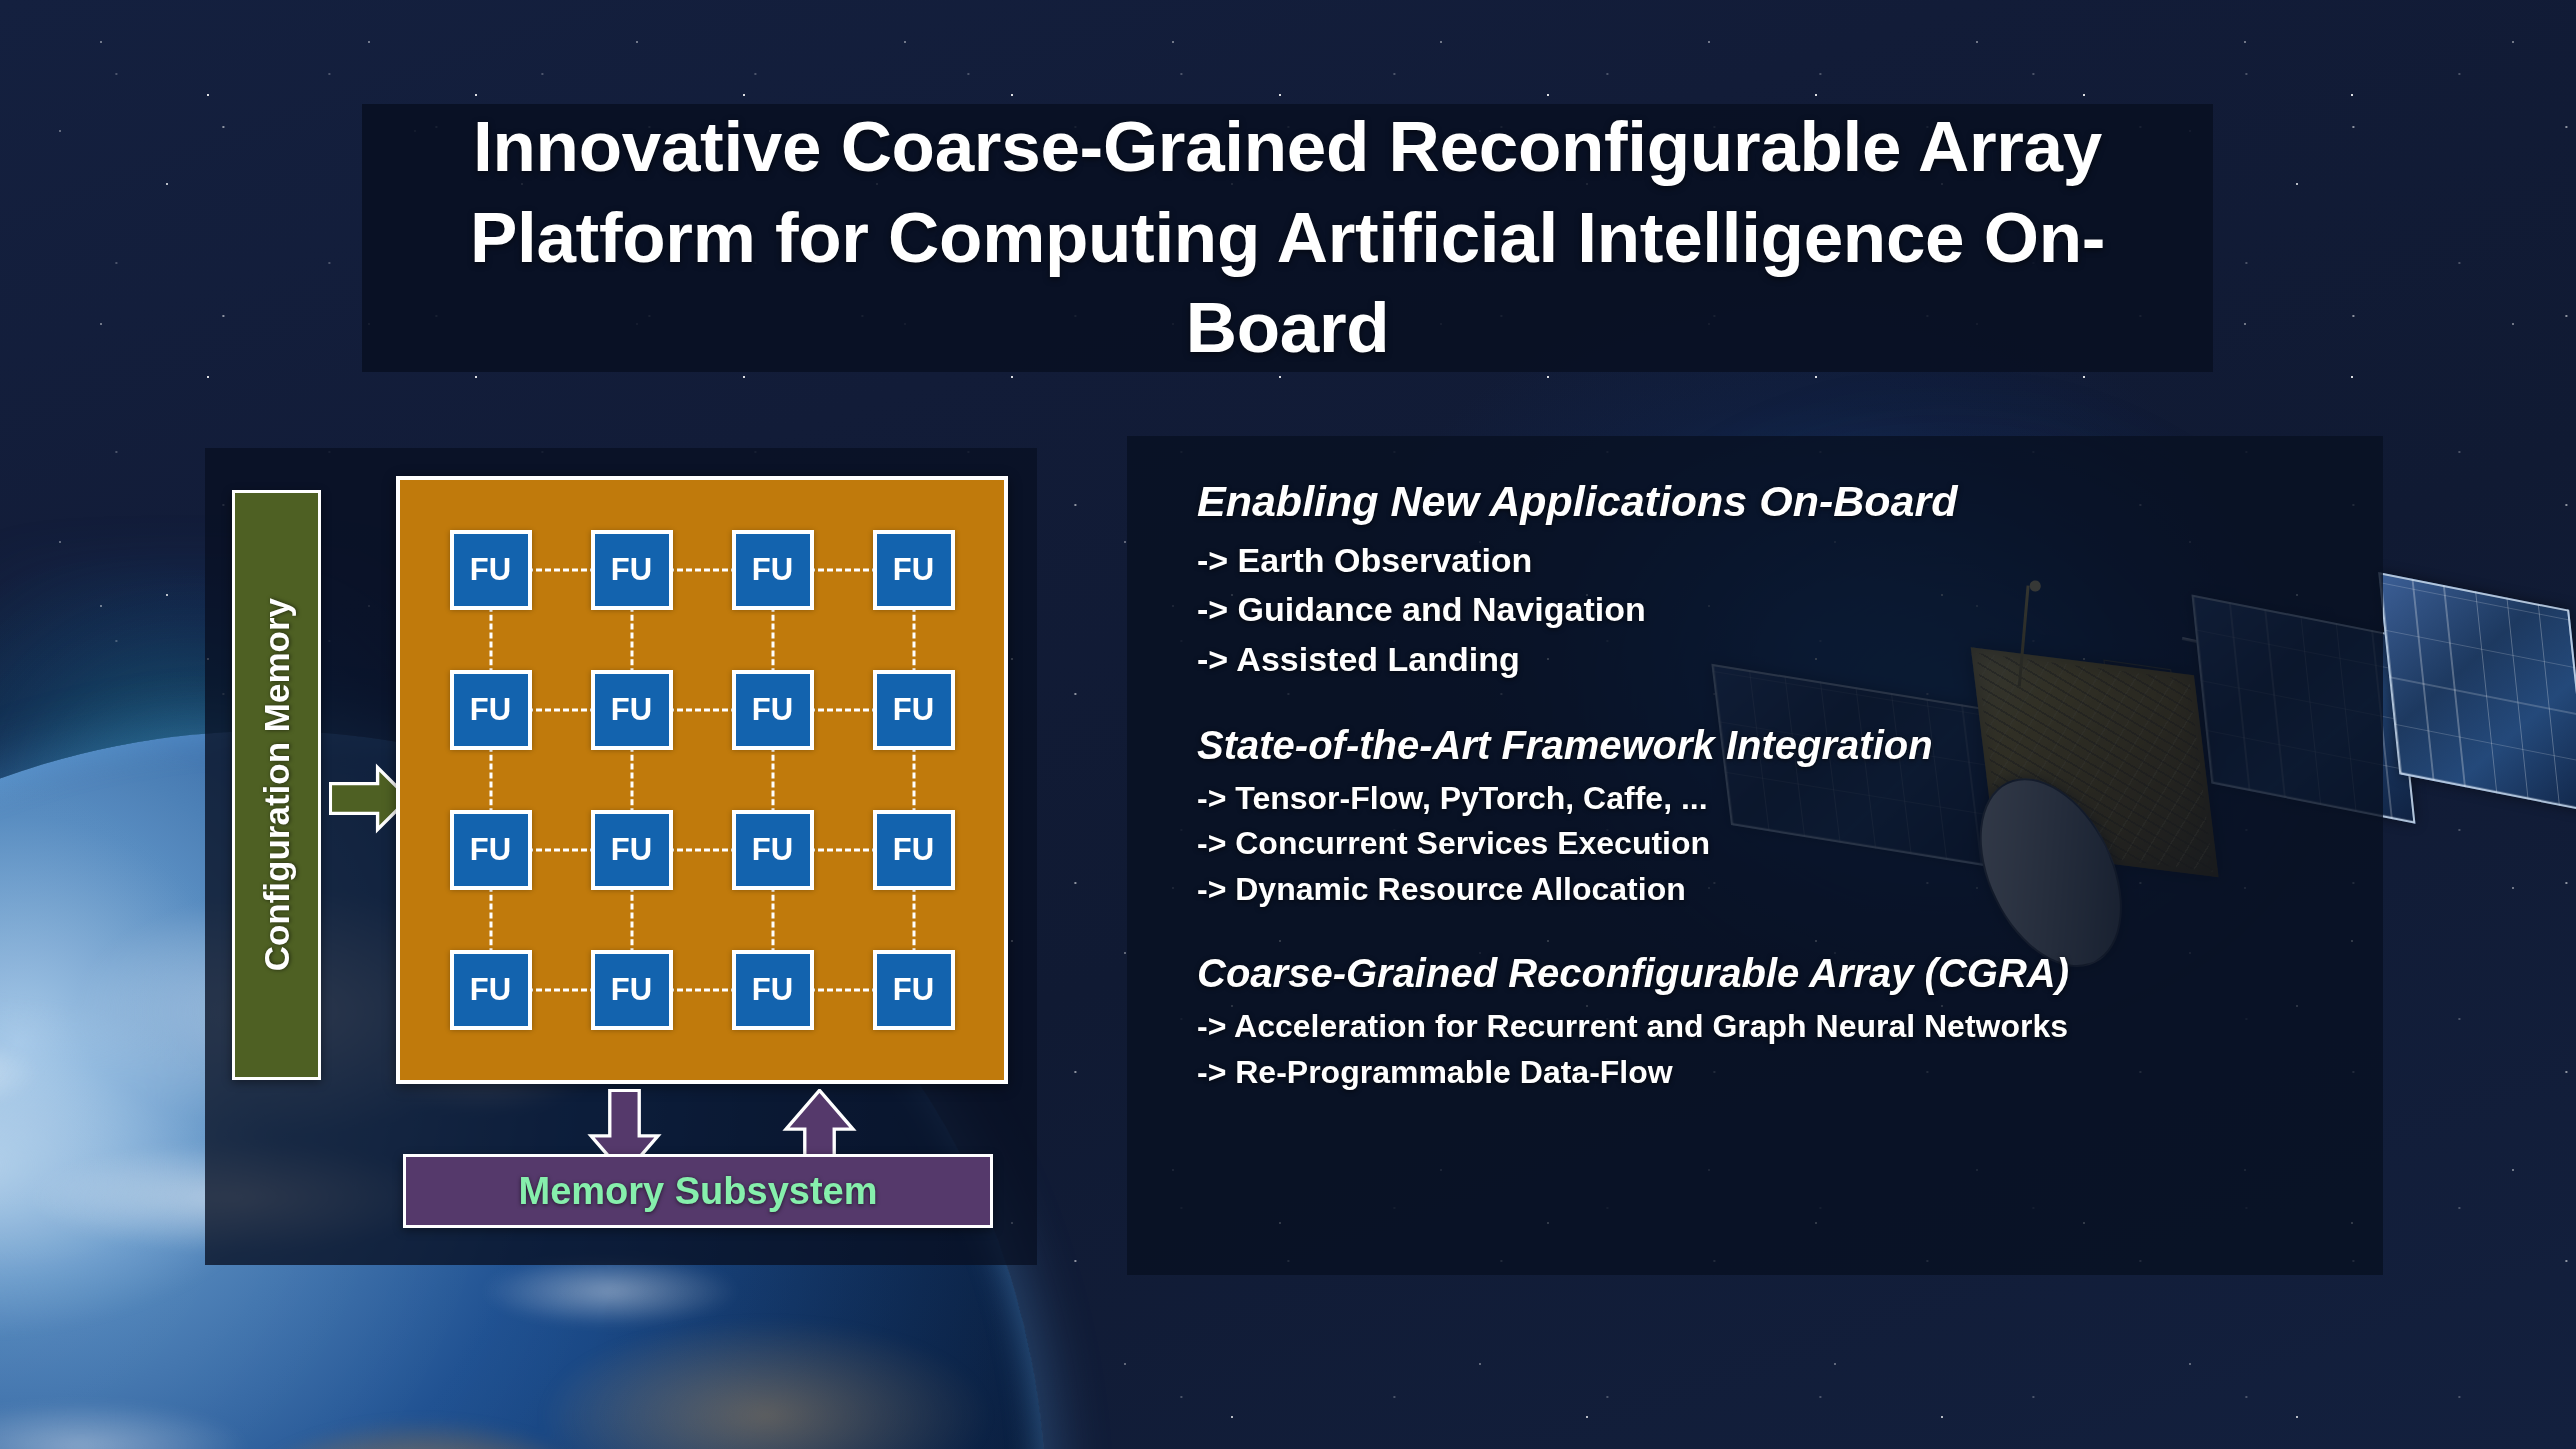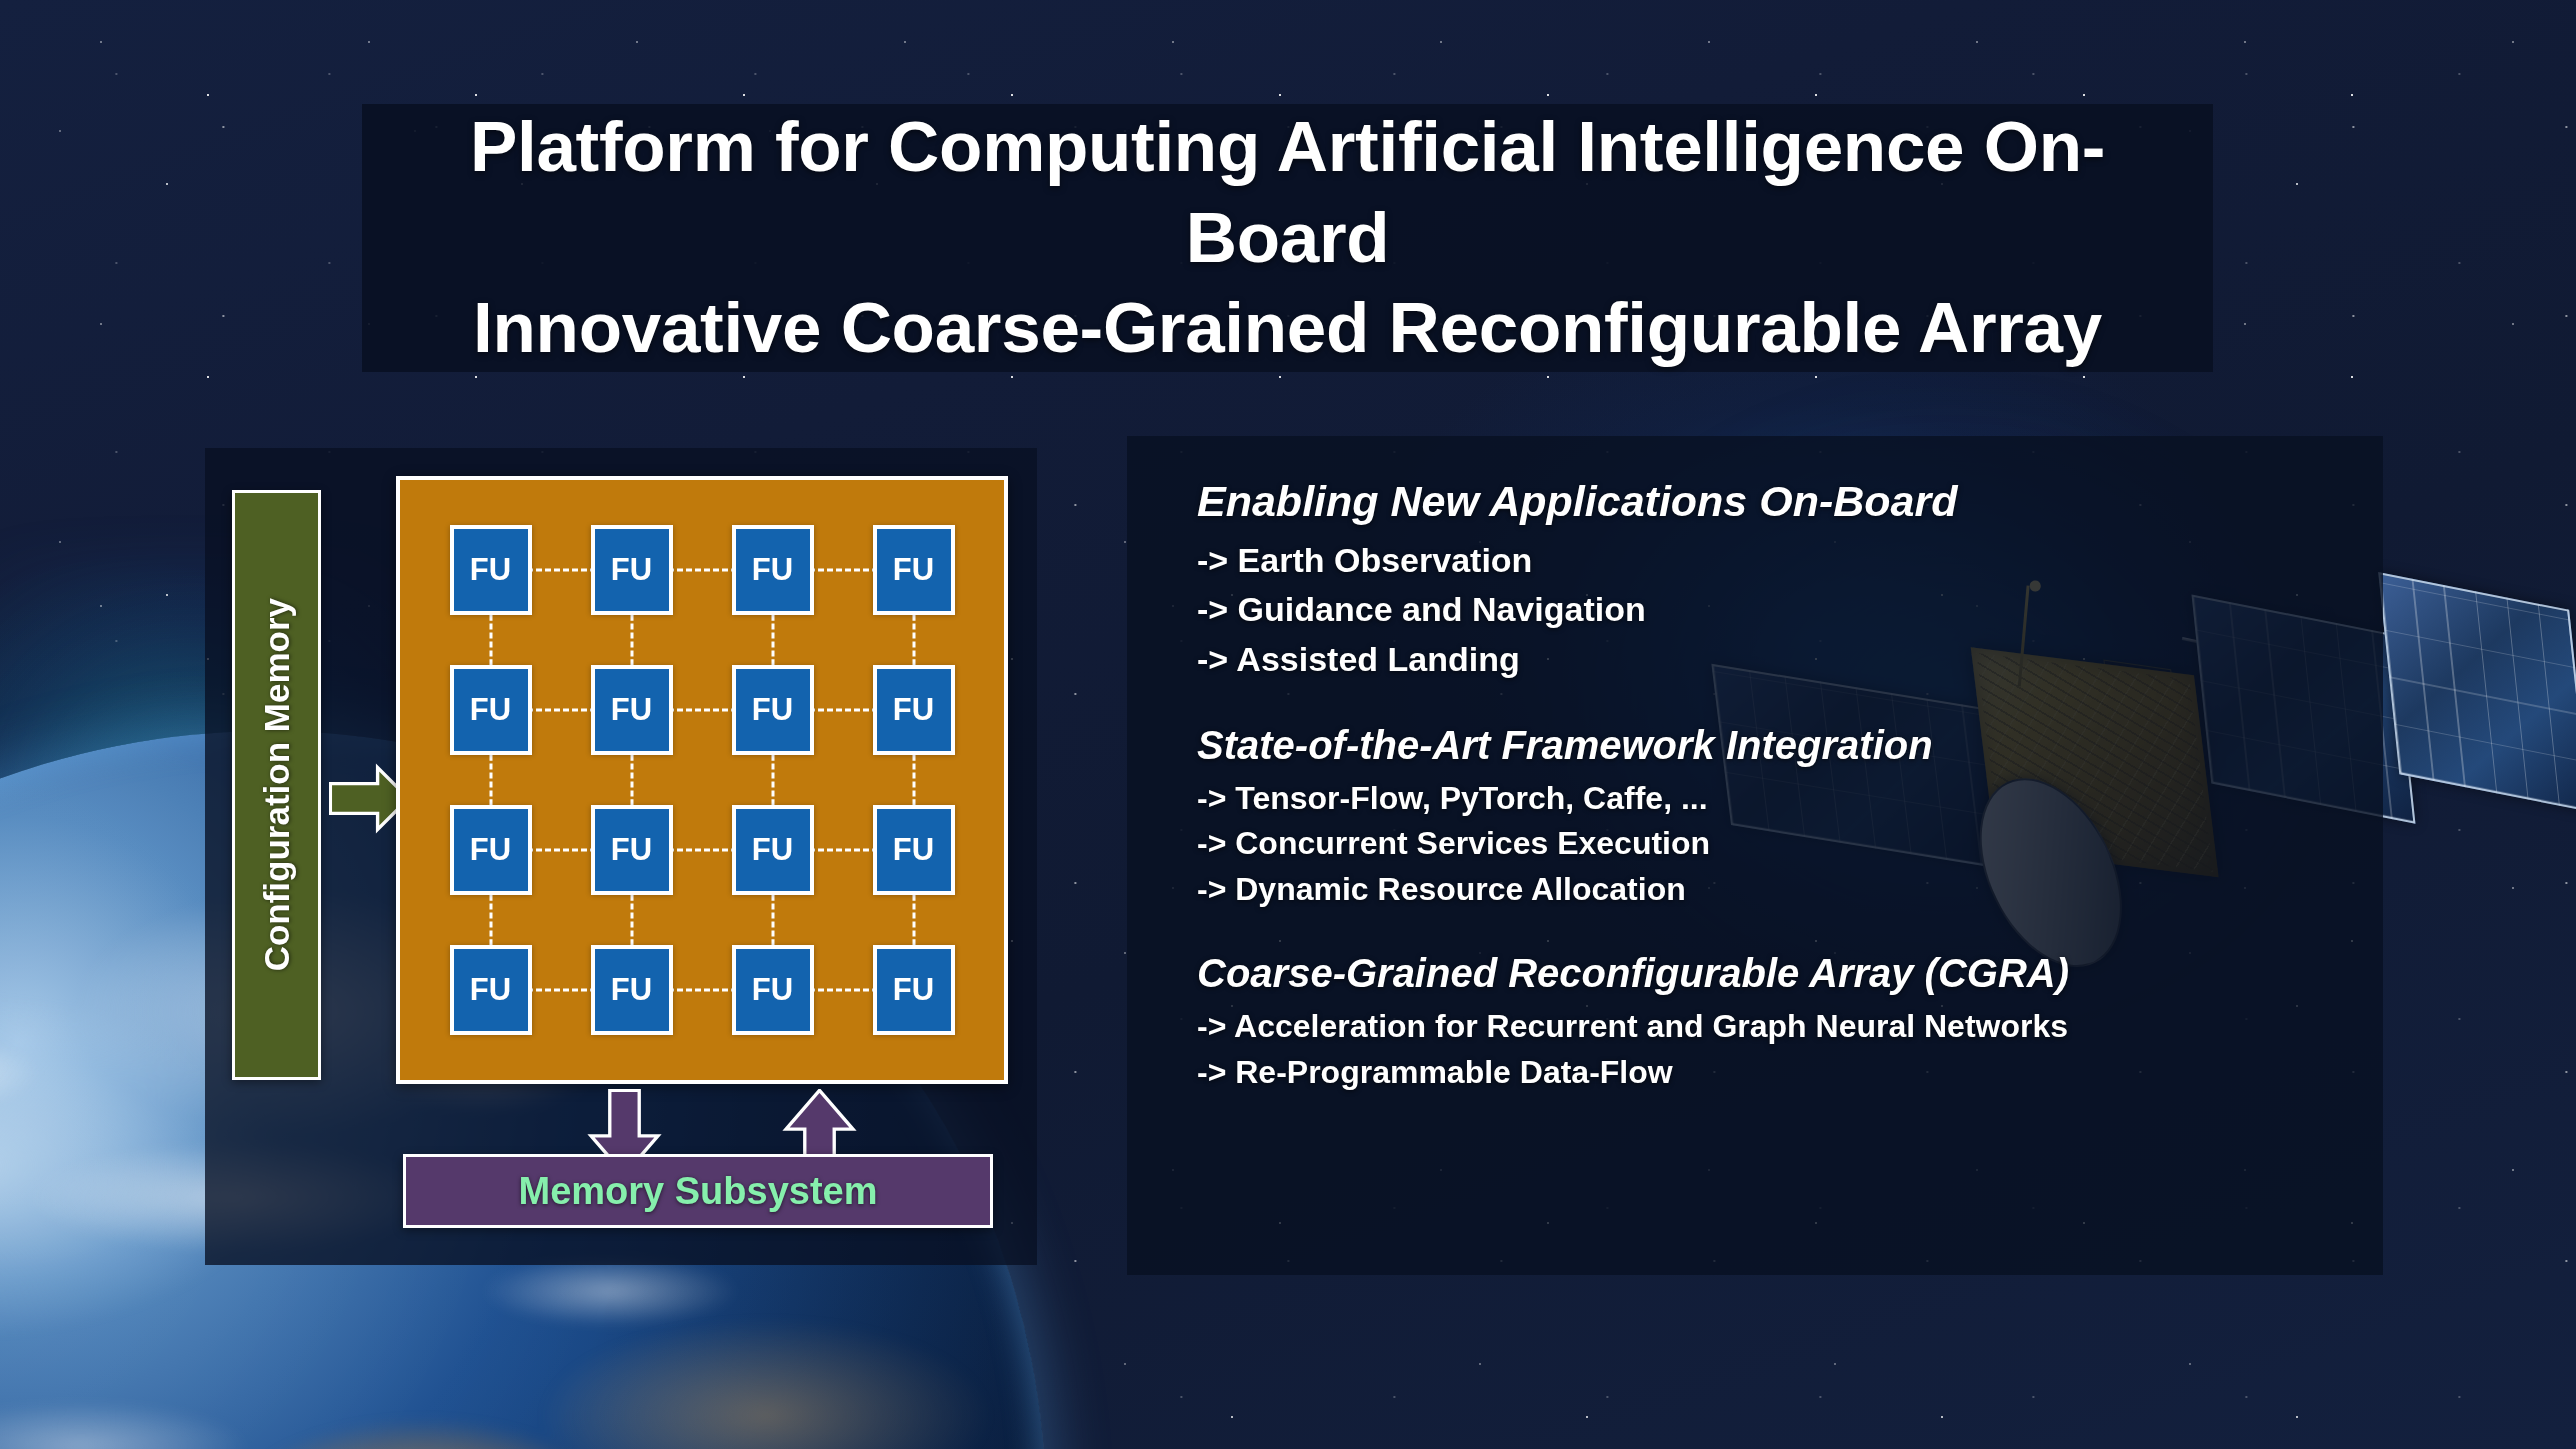--- a/index.html
+++ b/index.html
@@ -290,21 +290,21 @@
     padding: 20px;
   }
   .fu-cell {
     position: relative;
     display: flex;
     align-items: center;
     justify-content: center;
   }
   .fu-block {
     position: relative;
-    width: 82px; height: 90px;
+    width: 82px; height: 80px;
     background: #1363ae;
     border: 4px solid #ffffff;
     display: flex;
     align-items: center;
     justify-content: center;
     color: #ffffff;
     font-size: 31px;
     font-weight: 700;
     z-index: 2;
     box-shadow: 0 1.3px 5.4px rgba(0,0,0,0.3);
@@ -427,22 +427,22 @@
     <div class="sat-body">
       <div class="sat-body-detail"></div>
     </div>
     <div class="sat-dish"></div>
     <div class="sat-antenna"></div>
     <div class="sat-antenna-tip"></div>
   </div>
 
   <div class="title-panel">
     <div class="title-text">
+      <div>Innovative Coarse-Grained Reconfigurable Array</div>
       <div>Platform for Computing Artificial Intelligence On-Board</div>
-      <div>Innovative Coarse-Grained Reconfigurable Array</div>
     </div>
   </div>
 
   <div class="diagram-panel">
 
     <div class="config-memory">
       <span class="config-memory-label">Configuration Memory</span>
     </div>
 
     <svg class="config-arrow" viewBox="0 0 120 120">

